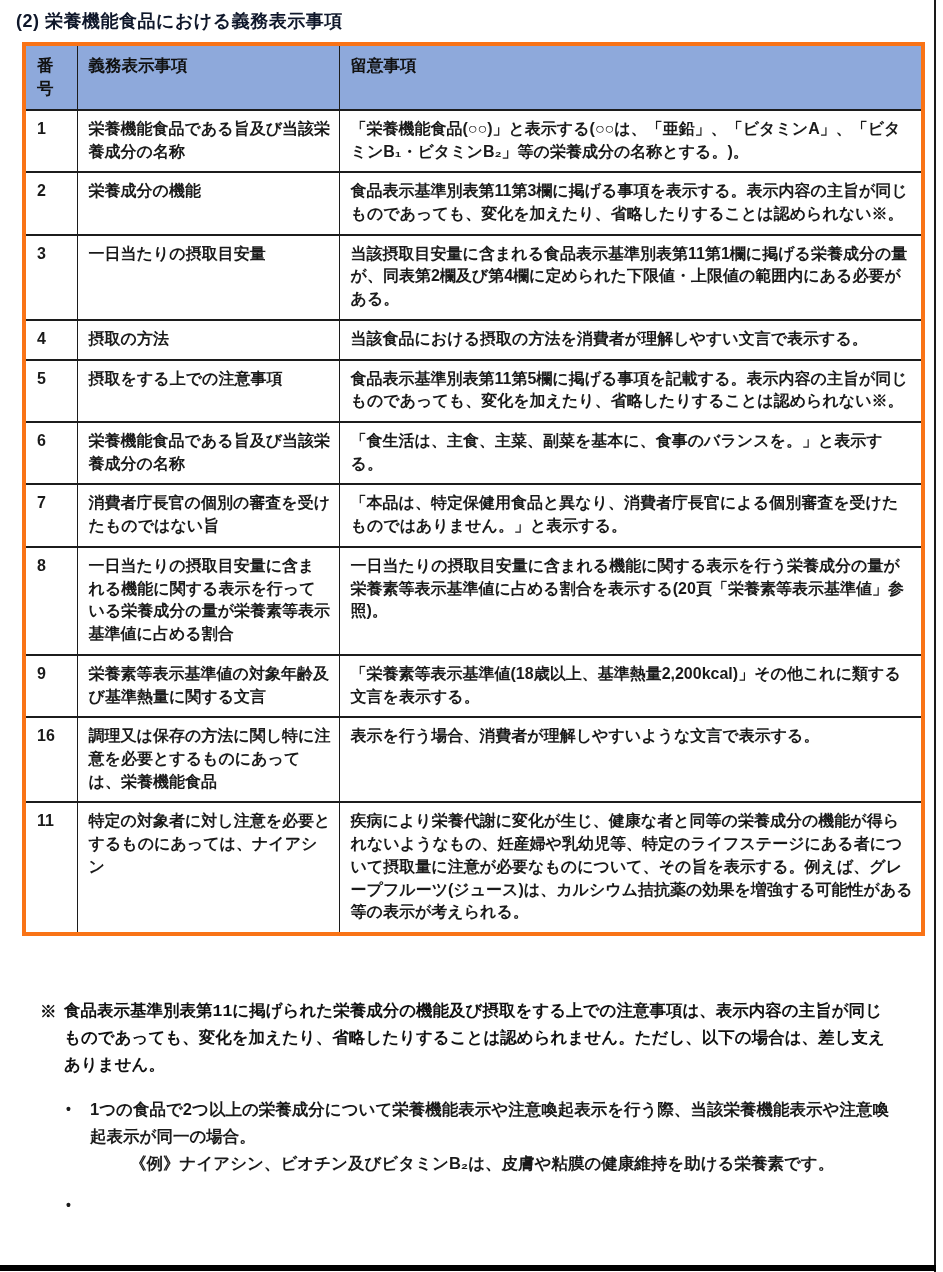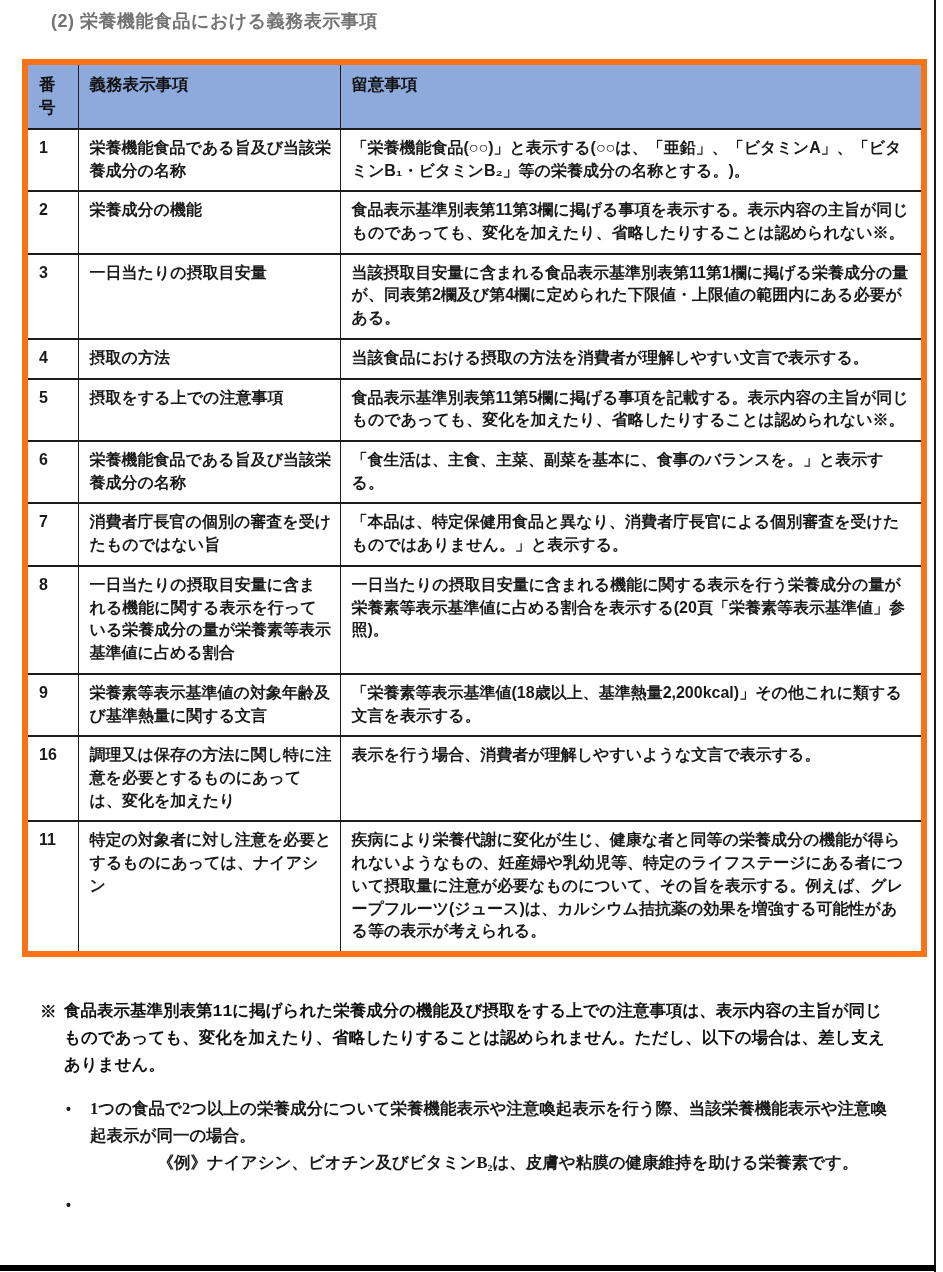--- a/index.html
+++ b/index.html
@@ -20,29 +20,28 @@
     position: absolute; top: 0; right: 7px; width: 2px; height: 1272px;
     background: #1a1a1a;
   }
   .page-bottom-rule {
     position: absolute; left: 0; bottom: 1px; width: 936px; height: 6px;
     background: #000;
   }
   .doc-title {
     position: absolute; left: 16px; top: 9px;
     font-size: 18px; letter-spacing: 0.5px;
-    color: #737373;
-    margin-left: 35px;
+    color: #0f172a;
   }
   table.req-table {
-    position: absolute; left: 22px; top: 59px;
+    position: absolute; left: 22px; top: 42px;
     width: 899px;
     border-collapse: collapse;
     table-layout: fixed;
-    border: 6px solid #f97316;
+    border: 4px solid #f97316;
     font-size: 16px;
     line-height: 1.42;
   }
   table.req-table th, table.req-table td {
     border: 1px solid #1c1c1c;
     border-top-width: 2px;
     vertical-align: top;
     text-align: left;
     padding: 7px 8px 8px 11px;
   }
@@ -67,22 +66,22 @@
   .fnote .marker { flex: 0 0 24px; }
   .fnote .ftext  { flex: 1; font-family: Liberation Mono, monospace; }
   .bullets { margin-top: 17px; }
   .bullet {
     display: flex;
     margin-left: 66px; margin-right: 30px;
     font-size: 16.5px; line-height: 1.62;
     margin-bottom: 16px;
   }
   .bullet .dot { flex: 0 0 24px; font-size: 14px; padding-top: 2px; }
-  .bullet .btext { flex: 1; font-family: Liberation Serif, serif; }
-  .bullet .example { margin-left: 26px; text-align: center; }
+  .bullet .btext { flex: 1; }
+  .bullet .example { margin-left: 40px; }
 </style>
 </head>
 <body>
 
 <div class="page">
 
   <div class="doc-title">(2) 栄養機能食品における義務表示事項</div>
 
   <table class="req-table">
     <colgroup>
@@ -138,21 +137,21 @@
         <td>一日当たりの摂取目安量に含まれる機能に関する表示を行っている栄養成分の量が栄養素等表示基準値に占める割合</td>
         <td>一日当たりの摂取目安量に含まれる機能に関する表示を行う栄養成分の量が栄養素等表示基準値に占める割合を表示する(20頁「栄養素等表示基準値」参照)。</td>
       </tr>
       <tr>
         <td class="no-cell">9</td>
         <td>栄養素等表示基準値の対象年齢及び基準熱量に関する文言</td>
         <td>「栄養素等表示基準値(18歳以上、基準熱量2,200kcal)」その他これに類する文言を表示する。</td>
       </tr>
       <tr>
         <td class="no-cell">16</td>
-        <td>調理又は保存の方法に関し特に注意を必要とするものにあっては、変化を加えたり</td>
+        <td>調理又は保存の方法に関し特に注意を必要とするものにあっては、栄養機能食品</td>
         <td>表示を行う場合、消費者が理解しやすいような文言で表示する。</td>
       </tr>
       <tr>
         <td class="no-cell">11</td>
         <td>特定の対象者に対し注意を必要とするものにあっては、ナイアシン</td>
         <td>疾病により栄養代謝に変化が生じ、健康な者と同等の栄養成分の機能が得られないようなもの、妊産婦や乳幼児等、特定のライフステージにある者について摂取量に注意が必要なものについて、その旨を表示する。例えば、グレープフルーツ(ジュース)は、カルシウム拮抗薬の効果を増強する可能性がある等の表示が考えられる。</td>
       </tr>
     </tbody>
   </table>
 

